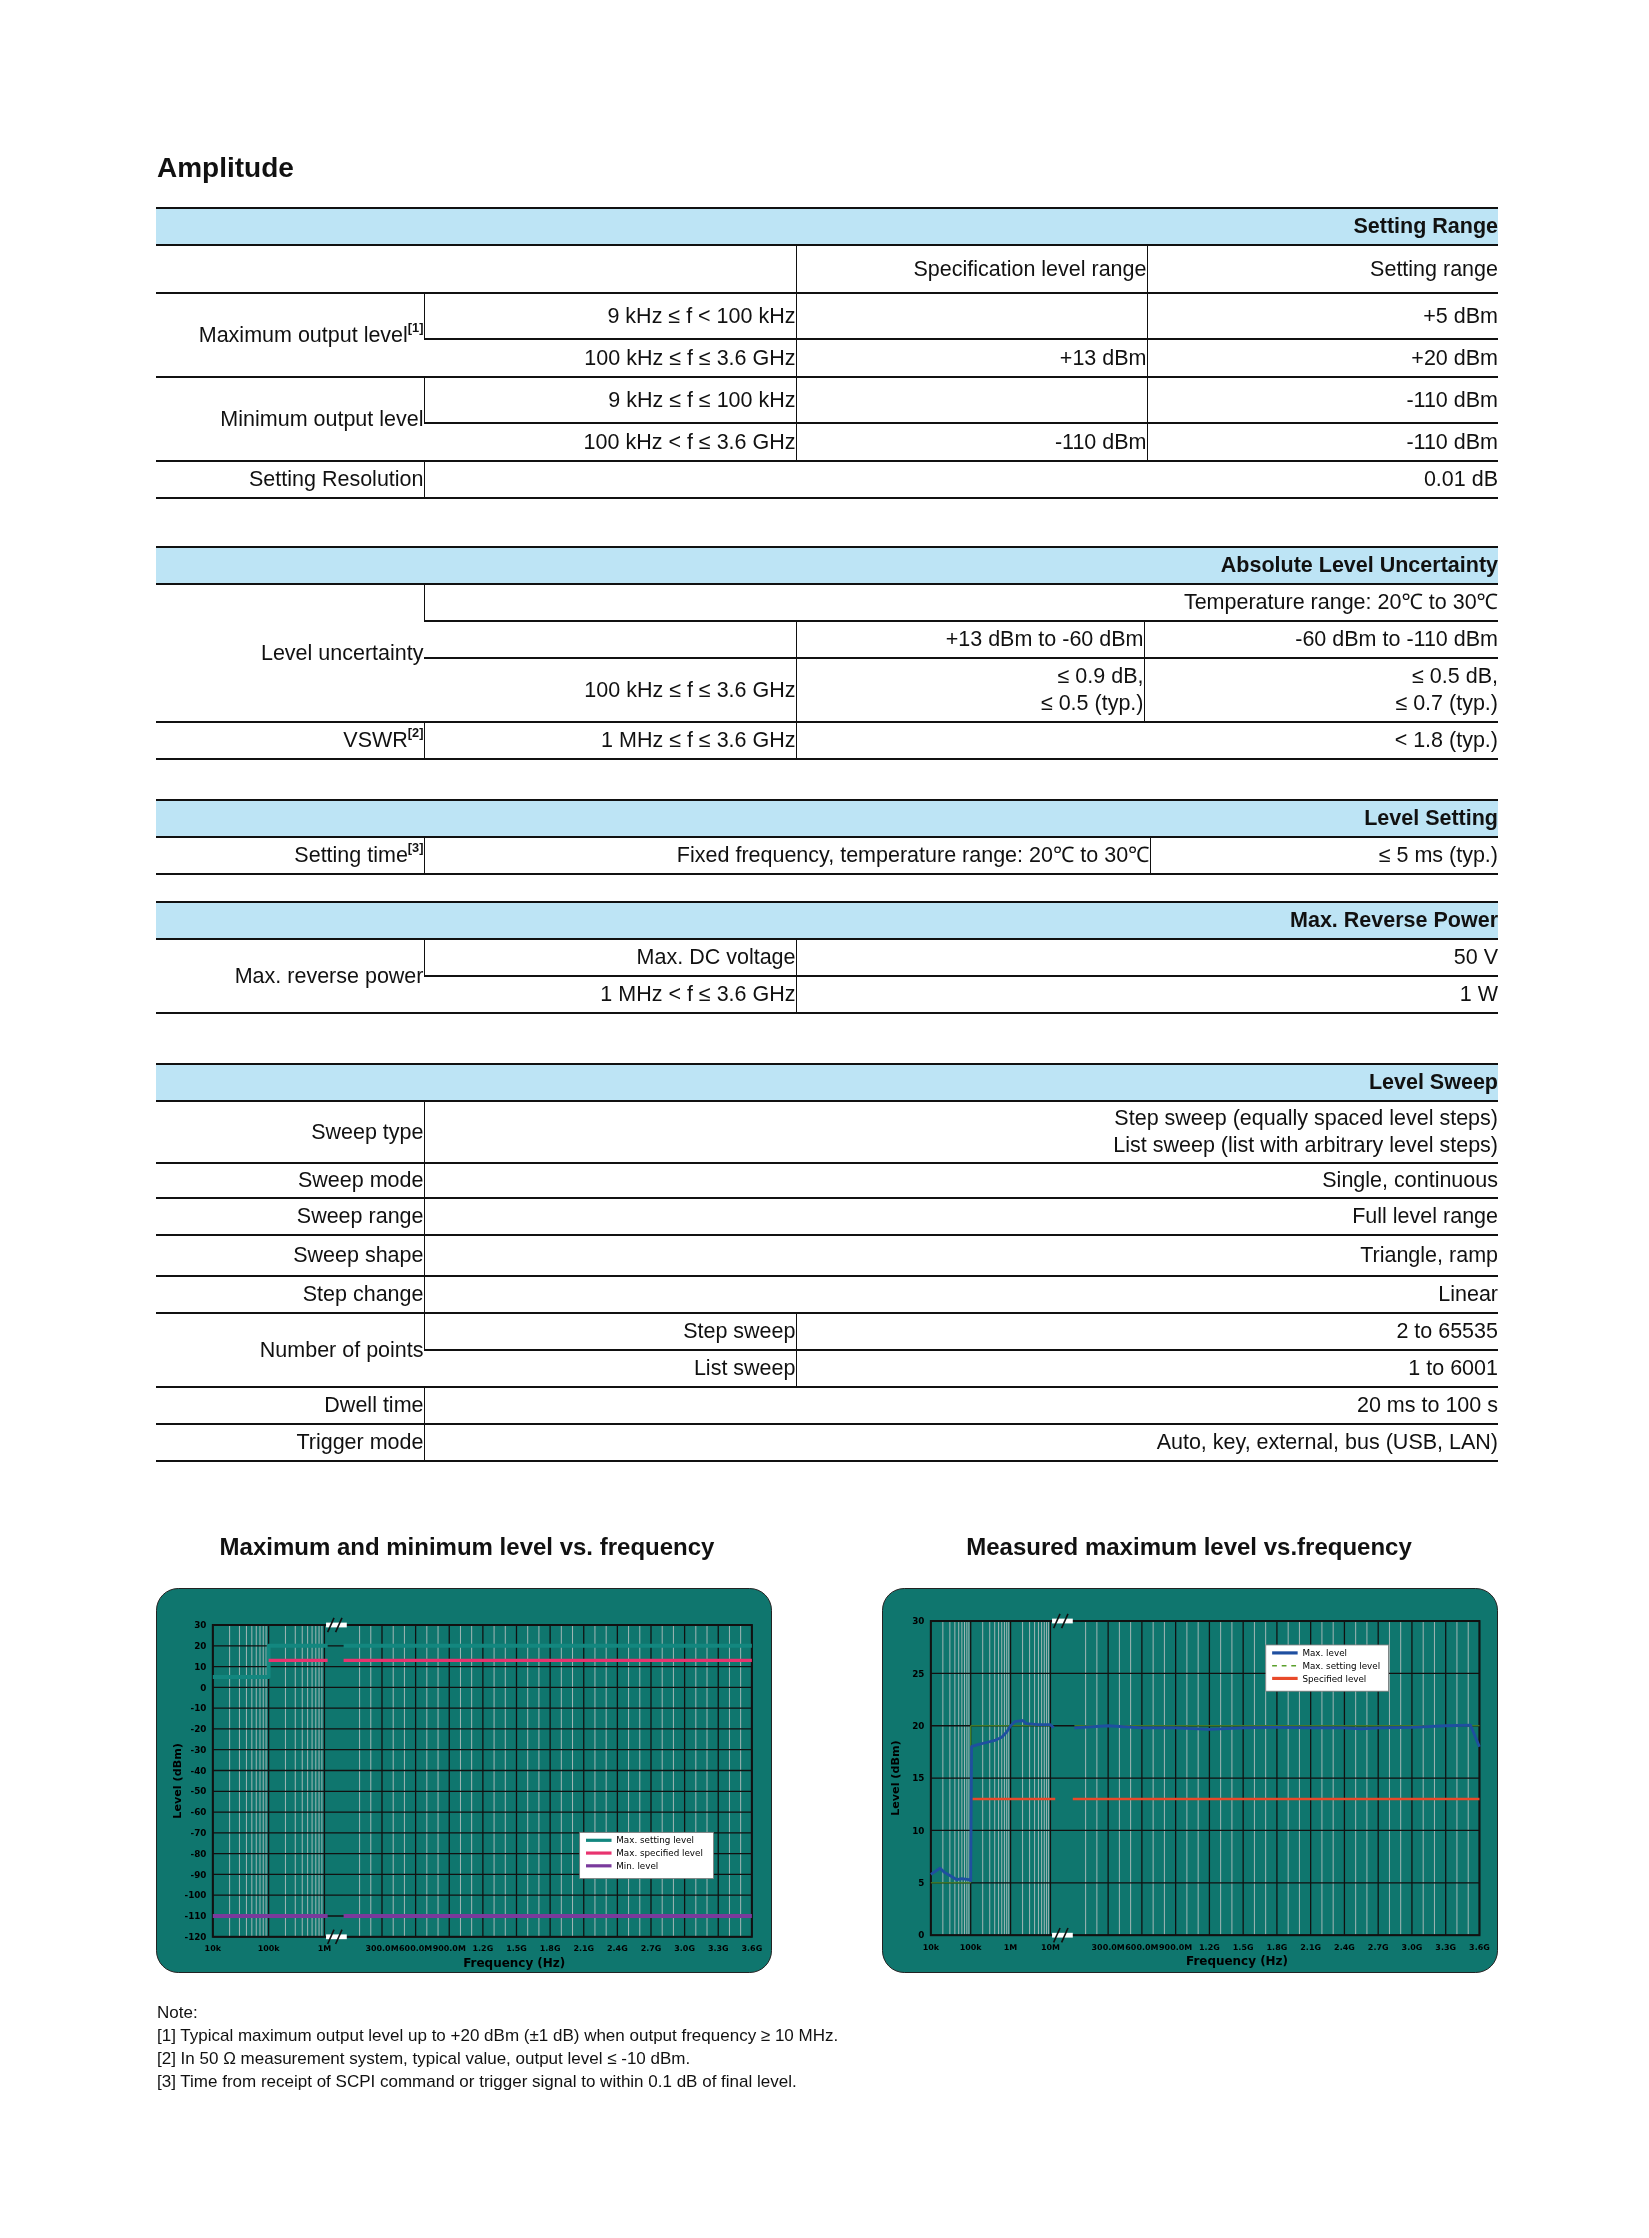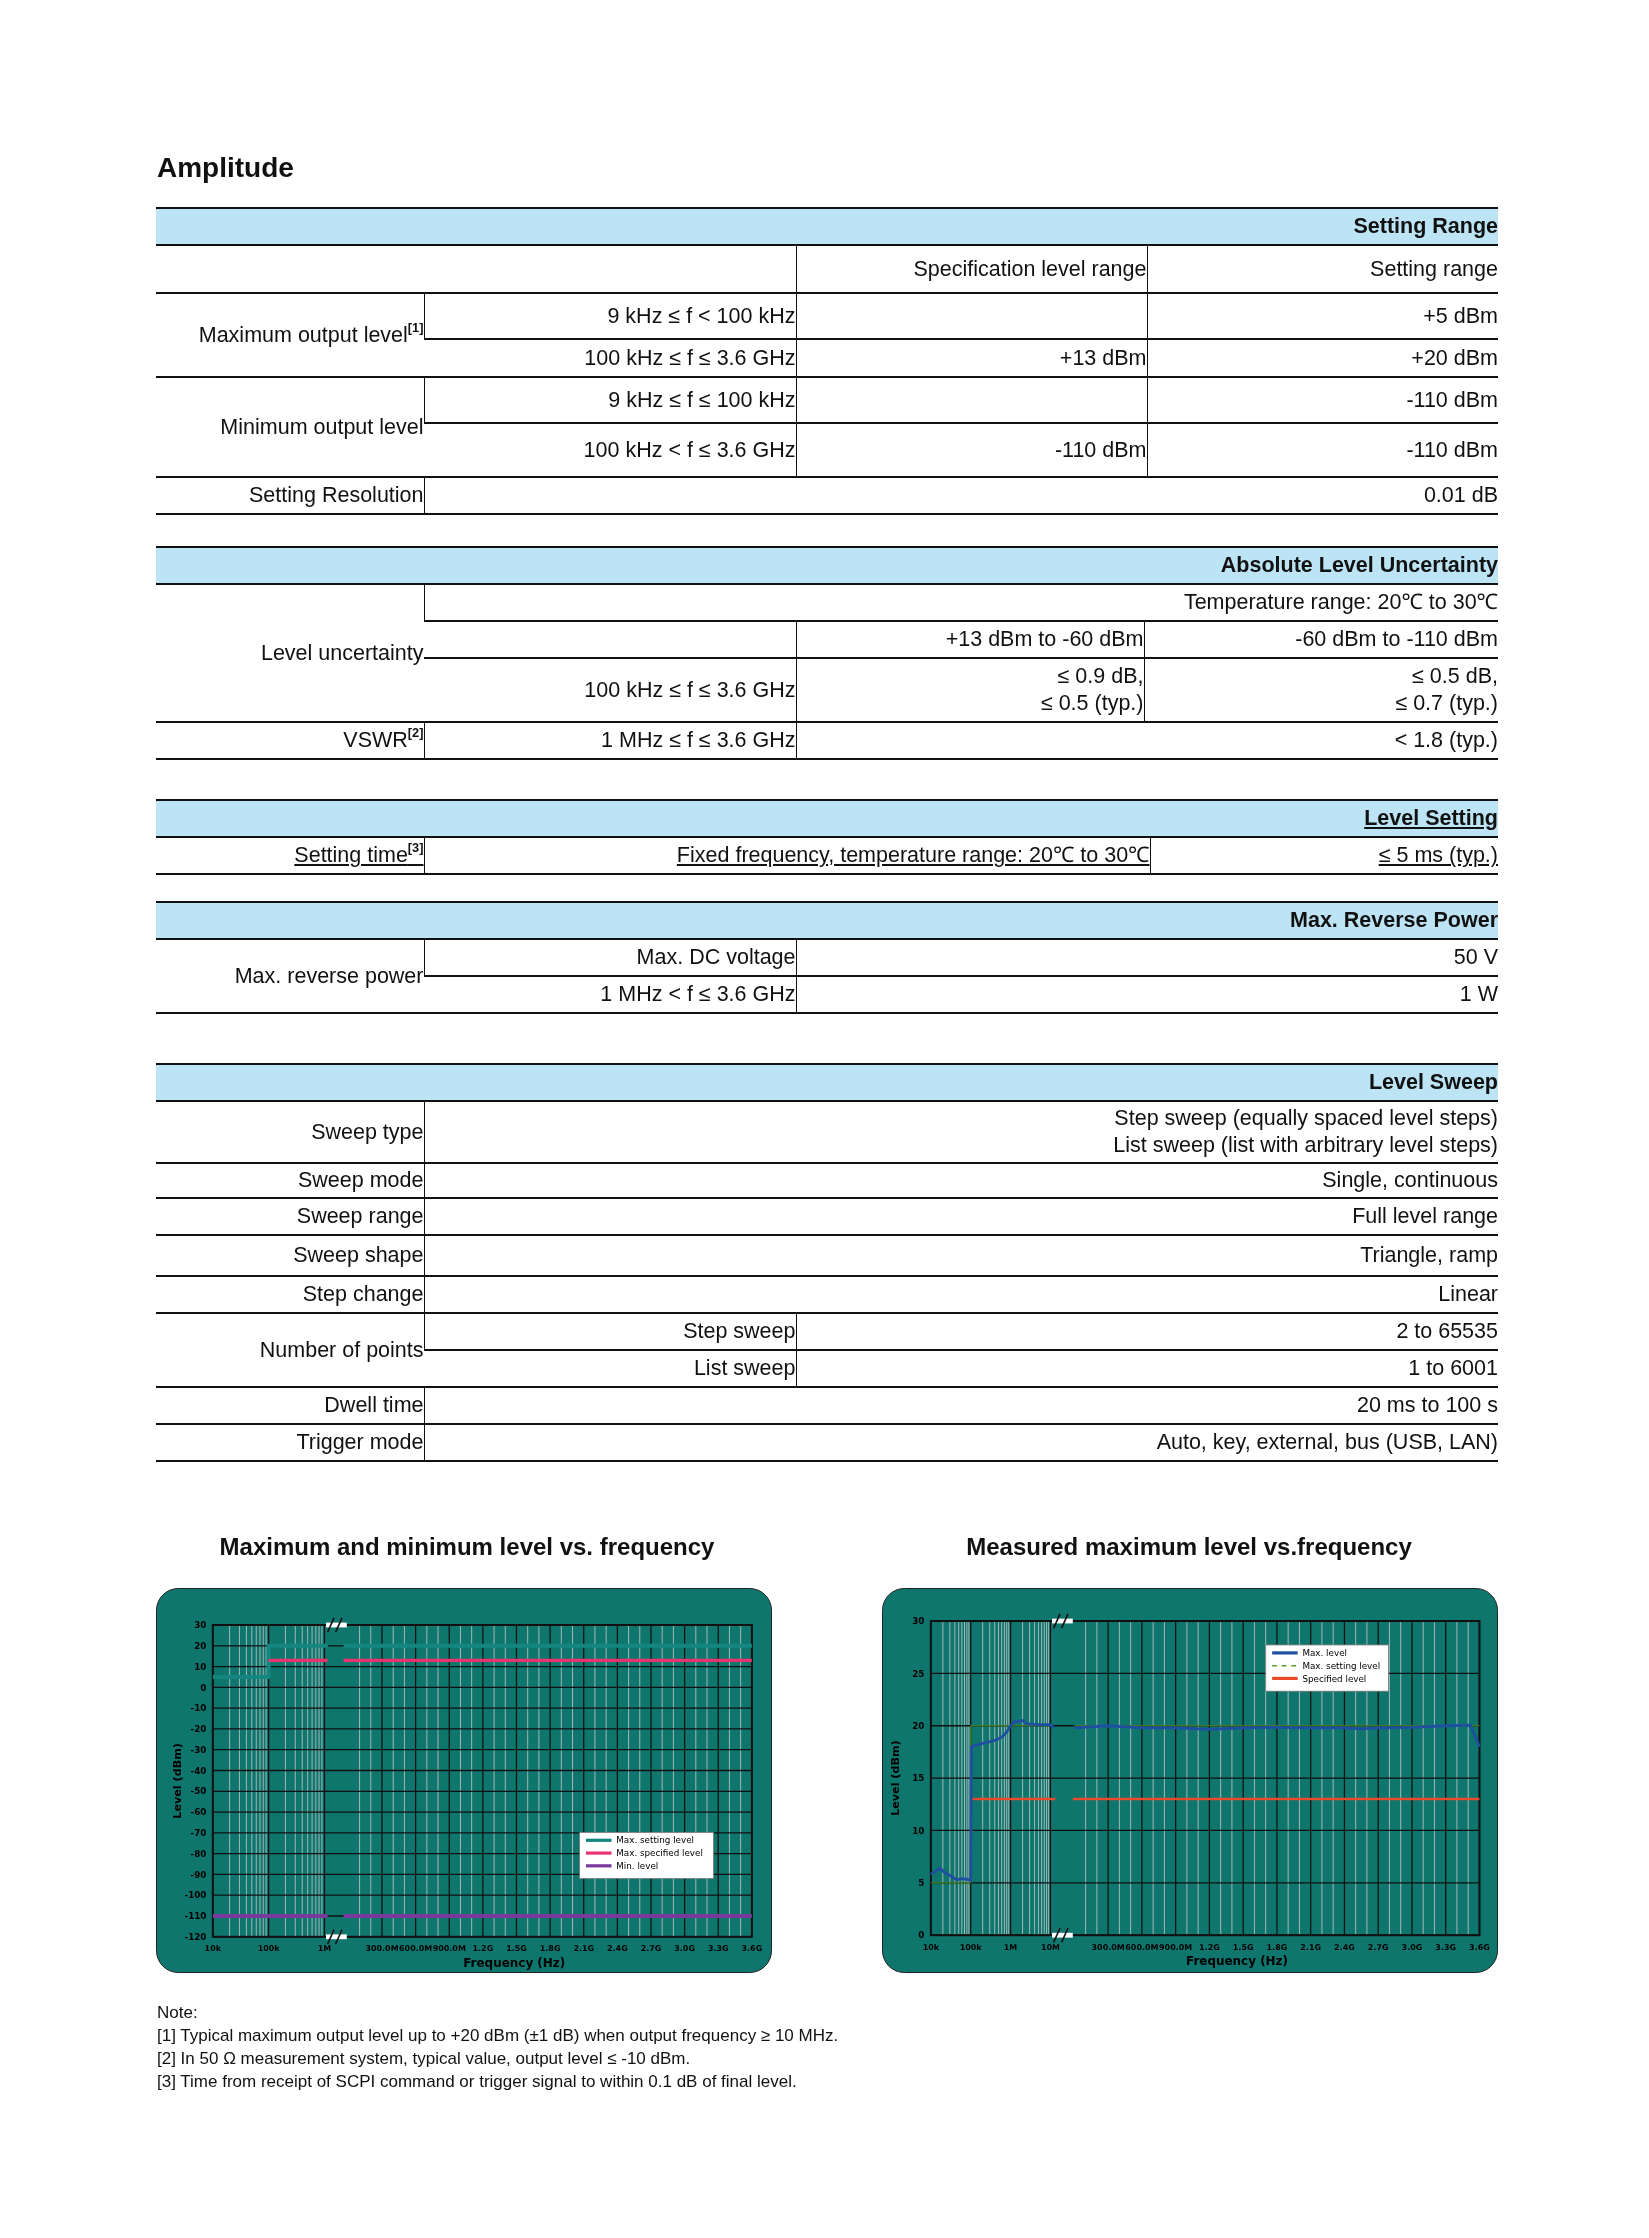--- a/index.html
+++ b/index.html
@@ -47,21 +47,21 @@
     <td>100 kHz ≤ f ≤ 3.6 GHz</td>
     <td>+13 dBm</td>
     <td>+20 dBm</td>
   </tr>
   <tr style="height:46px">
     <td rowspan="2">Minimum output level</td>
     <td>9 kHz ≤ f ≤ 100 kHz</td>
     <td></td>
     <td>-110 dBm</td>
   </tr>
-  <tr style="height:54px">
+  <tr style="height:38px">
     <td>100 kHz &lt; f ≤ 3.6 GHz</td>
     <td>-110 dBm</td>
     <td>-110 dBm</td>
   </tr>
   <tr style="height:37px">
     <td>Setting Resolution</td>
     <td colspan="3">0.01 dB</td>
   </tr>
 </tbody>
   </table>
@@ -98,21 +98,21 @@
         </td>
   </tr>
   <tr style="height:37px">
     <td><span>VSWR</span><sup>[2]</sup></td>
     <td>1 MHz ≤ f ≤ 3.6 GHz</td>
     <td colspan="2">&lt; 1.8 (typ.)</td>
   </tr>
 </tbody>
   </table>
 
-<table class="spec" style="top:799px;text-decoration:underline;">
+<table class="spec" style="top:799px;">
   <colgroup>
       <col style="width:268px">
       <col style="width:726px">
       <col>
     </colgroup>
   <tbody>
       <tr class="hdr">
         <td colspan="3">Level Setting</td>
       </tr>
   <tr style="height:37px">

